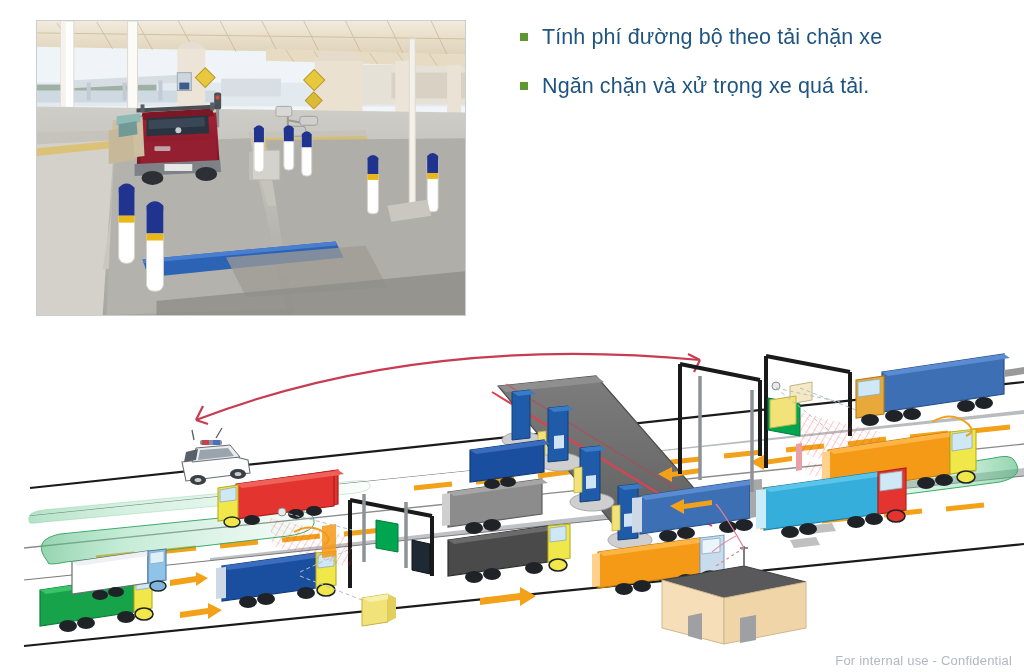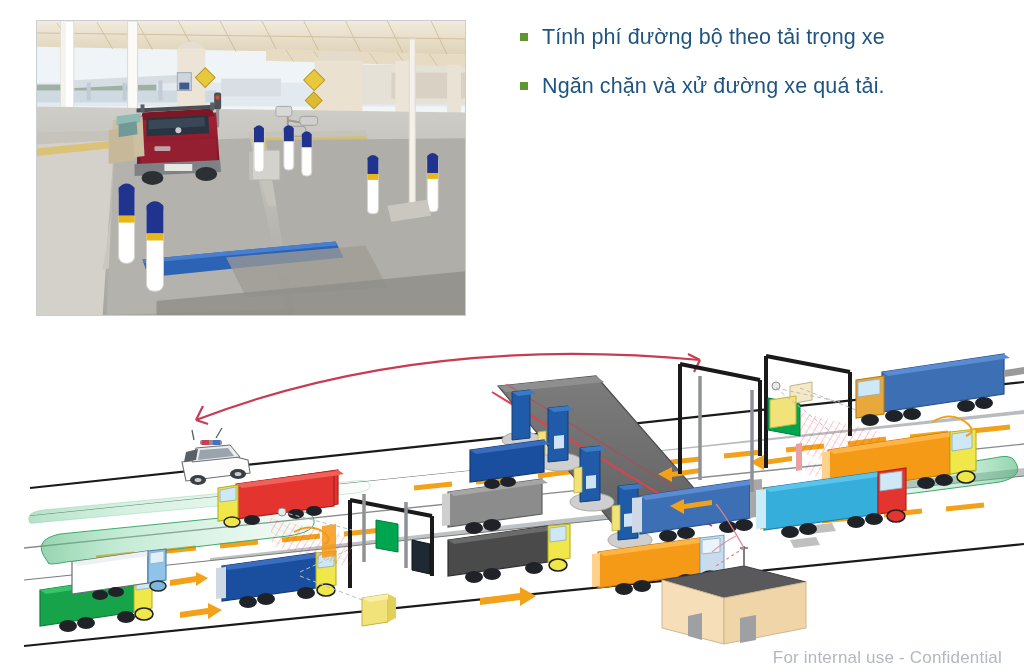--- a/index.html
+++ b/index.html
@@ -42,22 +42,22 @@
   }
 
   
   .diagram{
     position:absolute;left:0px;top:340px;width:1024px;height:310px;
   }
   .diagram svg{display:block;}
 
   
   .footer{
-    position:absolute;right:22px;bottom:4px;
-    color:#b2b8c2;font-size:17px;
+    position:absolute;right:12px;bottom:4px;
+    color:#b2b8c2;font-size:13px;
     letter-spacing:.2px;
   }
 </style>
 </head>
 <body>
 
 <div id="slide">
 
   <div class="photo-frame">
     <svg class="photo-svg" viewBox="0 0 430 296" preserveAspectRatio="none">
@@ -224,25 +224,25 @@
 
       <path d="M352 186 L392 180 L396 196 L356 202 Z" fill="#cac7c0"></path>
 
       <rect x="0" y="0" width="430" height="296" fill="none" stroke="#ffffff" stroke-width="0"></rect>
     </svg>
   </div>
 
   <div class="bullets">
     <div class="bullet-row">
       <div class="bullet-mark"></div>
-      <div class="bullet-text">Tính phí đường bộ theo tải trọng xe</div>
+      <div class="bullet-text">Tính phí đường bộ theo tải chặn xe</div>
     </div>
     <div class="bullet-row">
       <div class="bullet-mark"></div>
-      <div class="bullet-text">Ngăn chặn và xử đường xe quá tải.</div>
+      <div class="bullet-text">Ngăn chặn và xử trọng xe quá tải.</div>
     </div>
   </div>
 
   <div class="diagram">
     <svg width="1024" height="310" viewBox="0 0 1024 310">
       <defs>
         <linearGradient id="commBeam" x1="0" y1="0" x2="1" y2="0">
           <stop offset="0%" stop-color="#7fd4a4" stop-opacity="0.05"></stop>
           <stop offset="70%" stop-color="#7fd4a4" stop-opacity="0.45"></stop>
           <stop offset="100%" stop-color="#4fb87a" stop-opacity="0.6"></stop>

